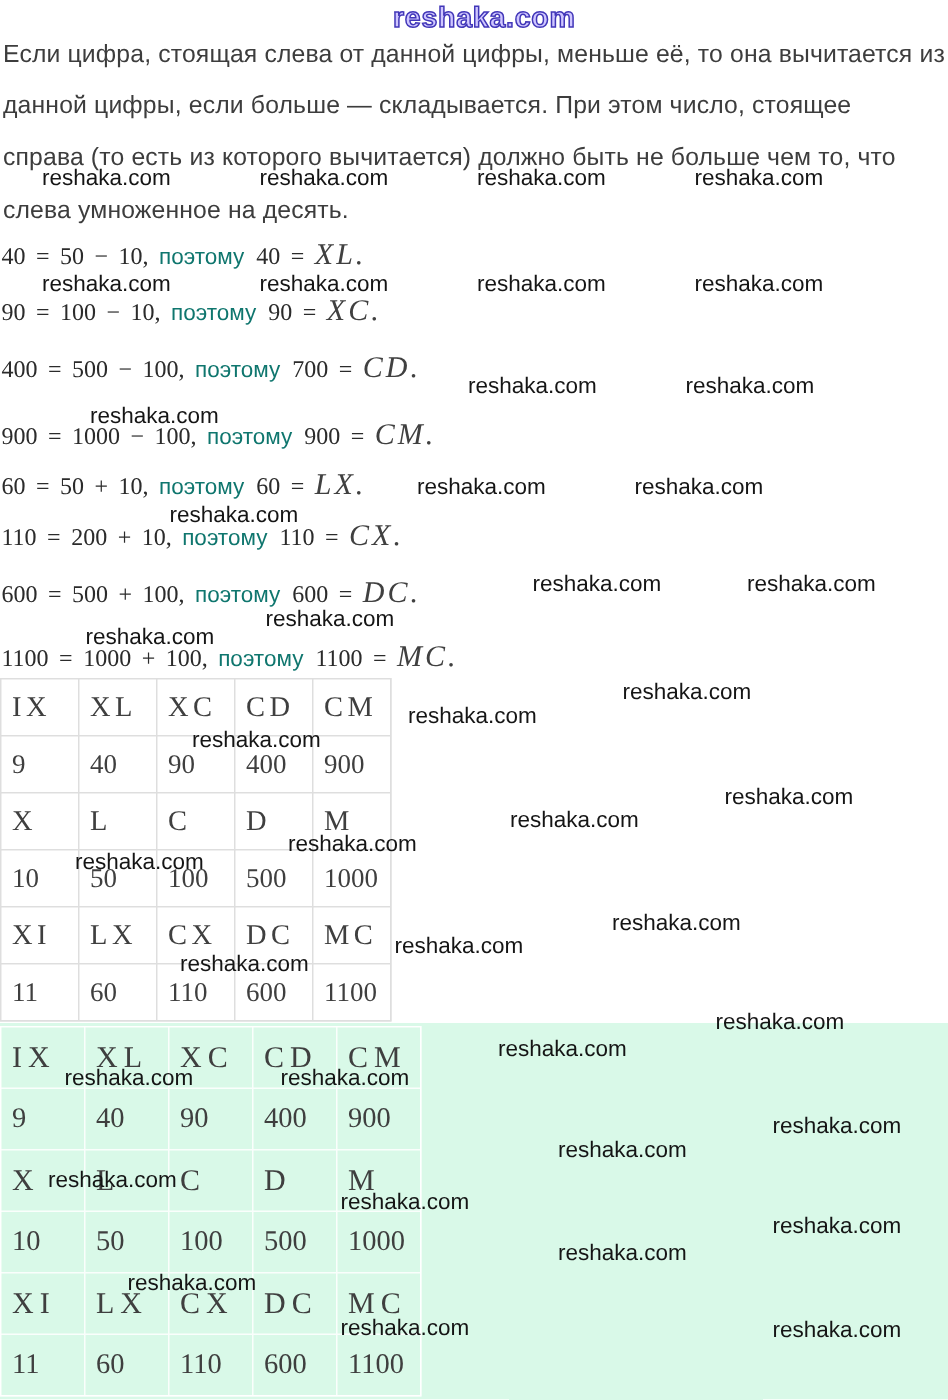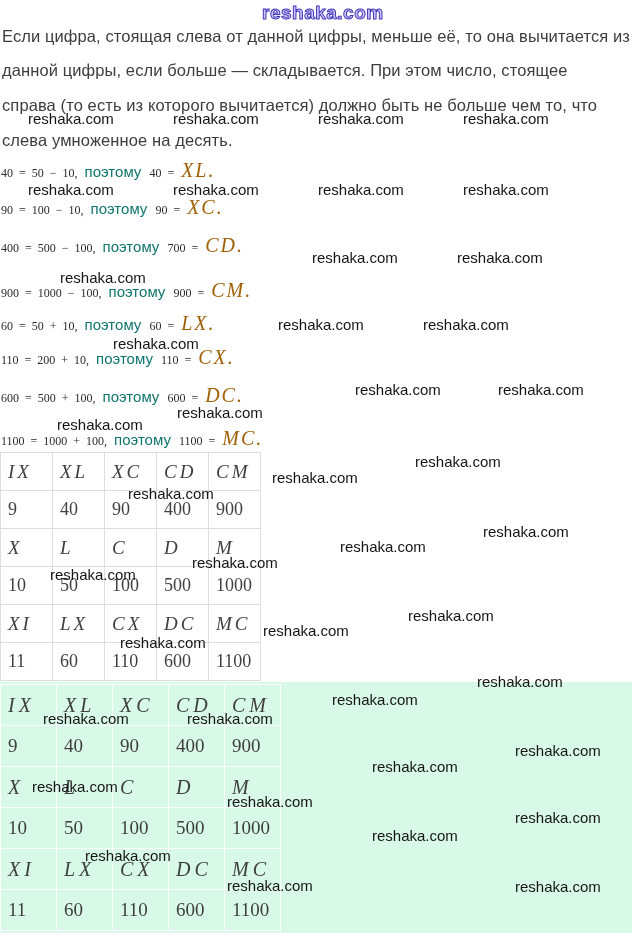--- a/index.html
+++ b/index.html
@@ -17,29 +17,29 @@
     white-space:nowrap;letter-spacing:0.1px;
   }
   
   .formula{
     position:absolute;left:1px;
     display:flex;align-items:baseline;
     white-space:pre;
   }
   .f-math{
     font-family:"Liberation Serif",serif;
-    font-size:12px;color:#2b2b2b;word-spacing:3px;
+    font-size:16px;color:#2b2b2b;word-spacing:3px;
   }
   .f-word{
     font-size:15px;color:#0f766e;margin:0 7px;
   }
   .f-rhs{margin-left:1px;}
   .f-roman{
     font-family:"Liberation Serif",serif;
-    font-style:italic;font-size:20px;color:#a16207;
+    font-style:italic;font-size:20px;color:#404040;
     letter-spacing:2px;margin-left:7px;
   }
   
   .rtable{
     position:absolute;display:grid;gap:1px;
   }
   .rtable.white{
     left:0;top:452px;
     grid-template-columns:repeat(5,51px);
     grid-auto-rows:37px;
@@ -53,21 +53,21 @@
     background:rgba(255,255,255,0.85);
     border:1px solid rgba(255,255,255,0.85);
   }
   .rtable.green .cell{background:#d9f9e8;}
   .cell{
     display:flex;align-items:center;
     padding-left:7px;
     font-family:"Liberation Serif",serif;
     color:#3f3f3f;overflow:hidden;
   }
-  .cell.roman{font-style:italic;font-size:19px;letter-spacing:3px;}
+  .cell.roman{font-size:19px;letter-spacing:3px;}
   .cell.number{font-size:18px;}
   .rtable.green .cell.roman{font-size:20px;letter-spacing:4px;}
   .rtable.green .cell.number{font-size:19px;}
   
   .green-band{
     position:absolute;left:0;top:682px;
     width:632px;height:251px;
     background:#d9f9e8;
   }
   

